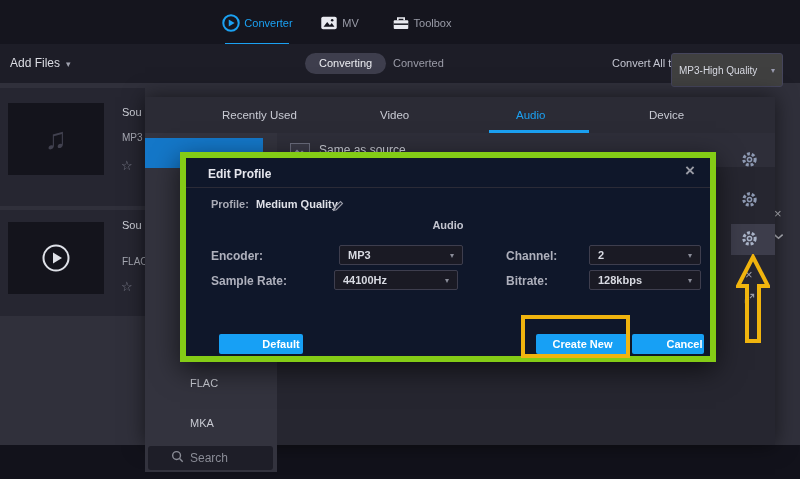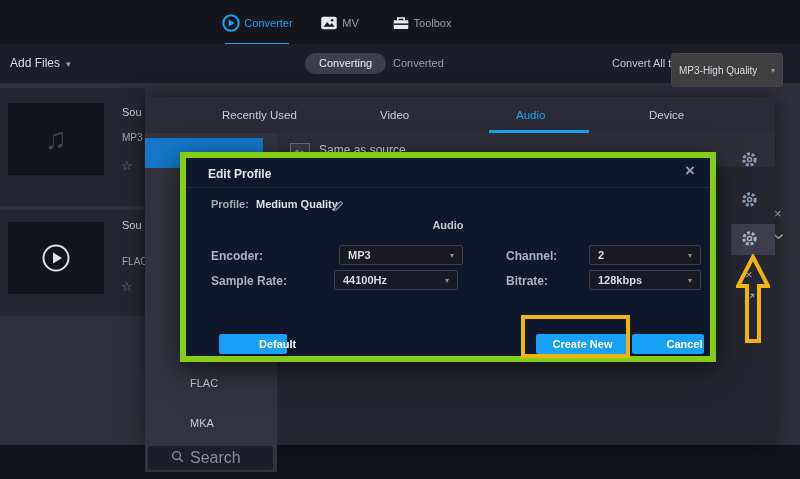--- a/index.html
+++ b/index.html
@@ -60,41 +60,41 @@
   #gear1 { top:54px; } #gear2 { top:94px; } #gear3 { top:133px; }
   #gc-close { position:absolute; left:600px; top:170px; font-size:13px; color:#a0a2ac; cursor:pointer; }
   #gc-expand { position:absolute; left:599px; top:193px; cursor:pointer; }
 
   
   #sidebar { left:145px; top:133px; width:132px; height:339px; background:#33333e; z-index:6; }
   #sb-selected { position:absolute; left:0; top:5px; width:118px; height:30px; background:var(--selected_blue); cursor:pointer; }
   .sb-item { position:absolute; left:45px; font-size:11px; color:#c8cad2; cursor:pointer; }
   #sb-flac { top:244px; } #sb-mka { top:284px; }
   #sb-search { position:absolute; left:3px; top:313px; width:125px; height:24px; background:#1e1e28; border-radius:3px; display:flex; align-items:center; justify-content:center; gap:6px; }
-  #sb-search input { width:60px; background:transparent; border:none; outline:none; font-size:16px; color:#9a9ca6; }
+  #sb-search input { width:60px; background:transparent; border:none; outline:none; font-size:12px; color:#9a9ca6; }
   #sb-search input::placeholder { color:#8a8c96; }
 
   
   #dialog { left:180px; top:152px; width:536px; height:210px; background:#0f172a; border:6px solid #84cc16; z-index:20; box-shadow:0 8px 26px rgba(0,0,0,.6);font-weight:bold; }
   #dlg-title { position:absolute; left:22px; top:9px; font-size:12px; color:#e6e7ee; }
   #dlg-close { position:absolute; right:15px; top:3px; font-size:17px; color:#9a9ca6; cursor:pointer; }
   #dlg-sep { position:absolute; left:0; top:29px; width:100%; border-bottom:1px solid #2b2b37; }
   #dlg-profile-label { position:absolute; left:25px; top:40px; font-size:11px; color:#a9abb6; }
   #dlg-profile-value { position:absolute; left:70px; top:40px; font-size:11px; color:#dfe1e8; }
   #dlg-pencil { position:absolute; left:146px; top:40px; cursor:pointer; }
   #dlg-section { position:absolute; left:0; top:61px; width:100%; text-align:center; font-size:11px; color:#c2c4ce; }
   .dlg-label { position:absolute; font-size:12px; color:#aeb0bc; }
   #f0-label { left:25px; top:91px; } #f1-label { left:320px; top:91px; }
   #f2-label { left:25px; top:116px; } #f3-label { left:320px; top:116px; }
   .dlg-select { position:absolute; height:20px; background:#1a1a24; border:1px solid #3e3e4e; border-radius:2px; display:flex; align-items:center; justify-content:space-between; padding:0 8px; font-size:11px; color:#d8dae2; cursor:pointer; }
   .dlg-select .caret { font-size:8px; color:#8a8c98; }
   #f0-select { left:153px; top:87px; width:124px; } #f1-select { left:403px; top:87px; width:112px; }
   #f2-select { left:148px; top:112px; width:124px; } #f3-select { left:403px; top:112px; width:112px; }
   .dlg-btn { position:absolute; top:176px; height:20px; line-height:20px; text-align:center; border-radius:2px; background:var(--button_blue); color:#fff; font-size:11px; cursor:pointer; }
-  #btn-default { left:33px; width:68px;padding-left:40px; }
+  #btn-default { left:33px; width:84px;padding-left:40px; }
   #btn-create { left:350px; width:93px; }
   #btn-cancel { left:446px; width:72px;padding-left:33px; }
 
   
   #ann-rect { left:521px; top:315px; width:109px; height:43px; border:4px solid var(--annotation); z-index:30; }
   #ann-arrow { left:736px; top:254px; z-index:30; }
 </style>
 </head>
 <body>
 

